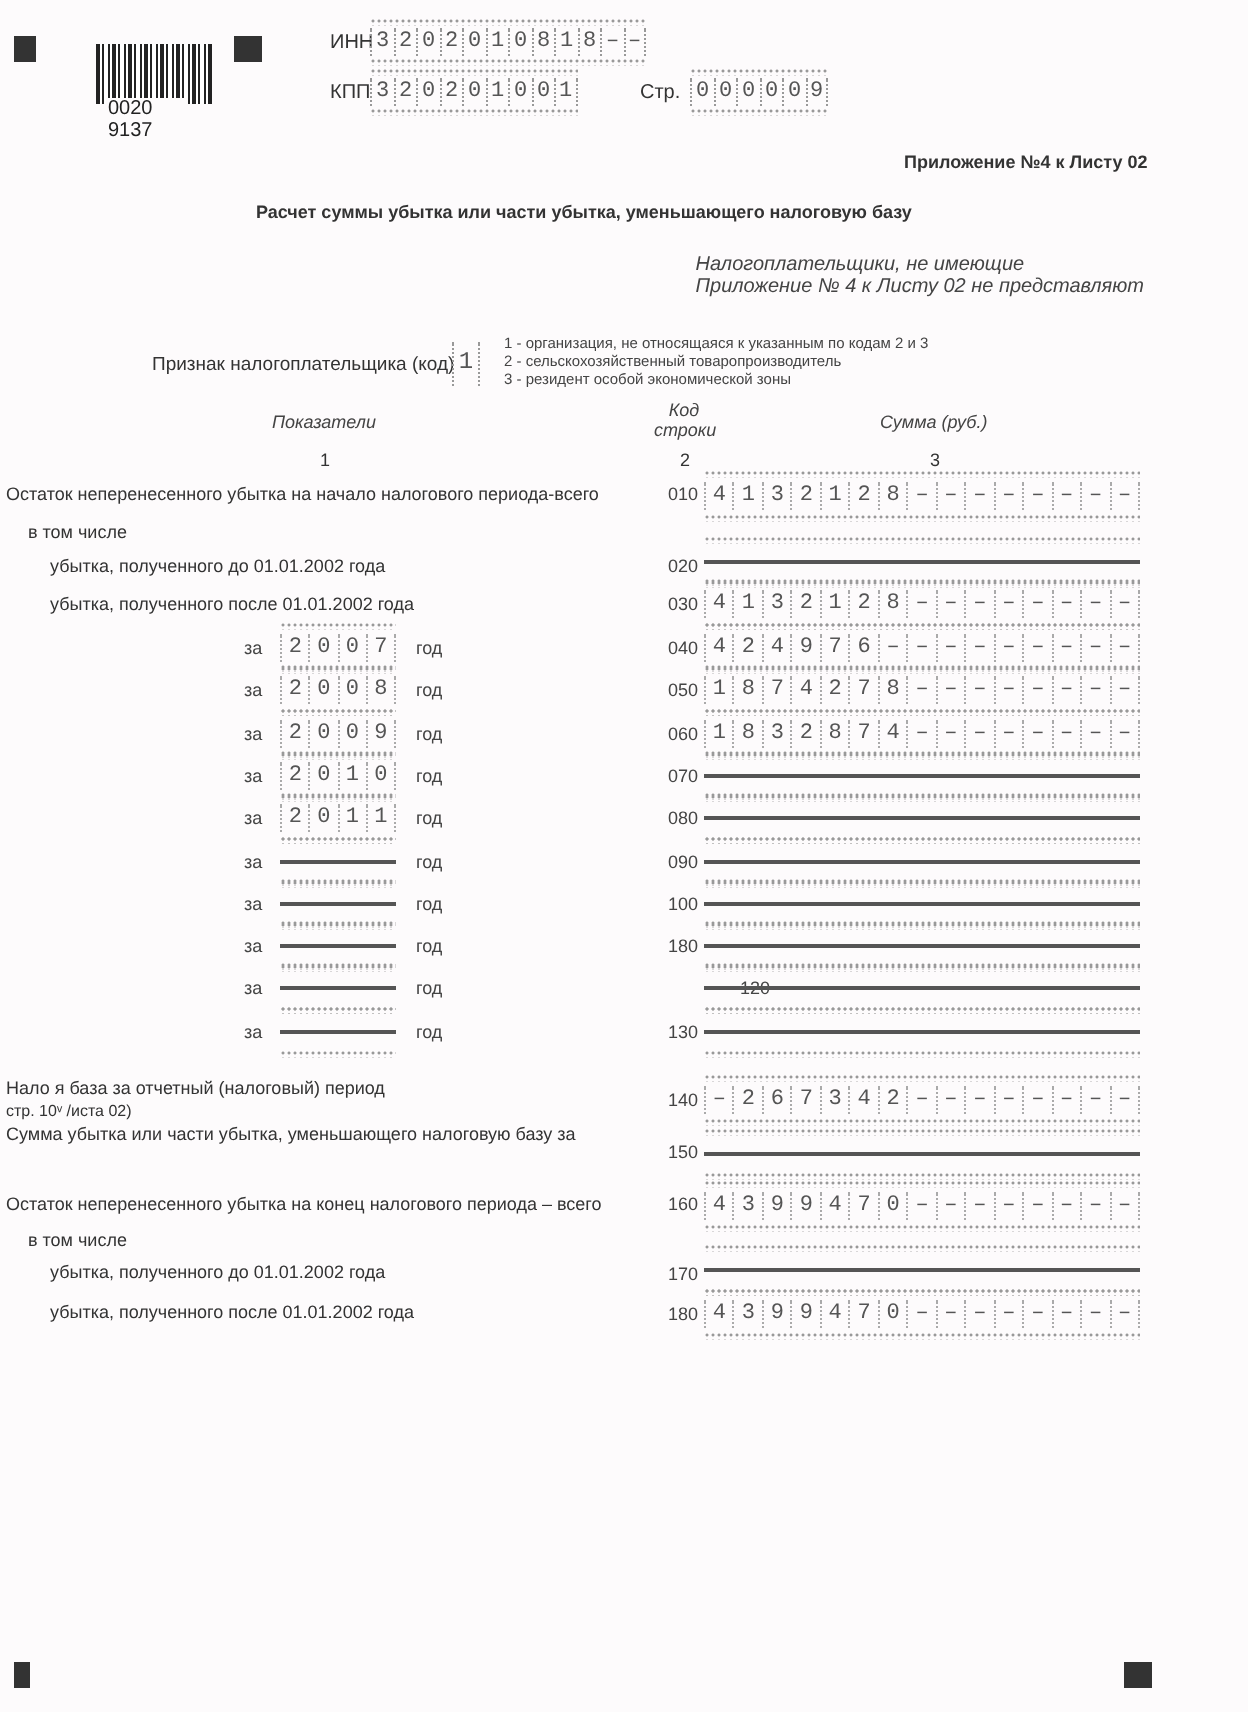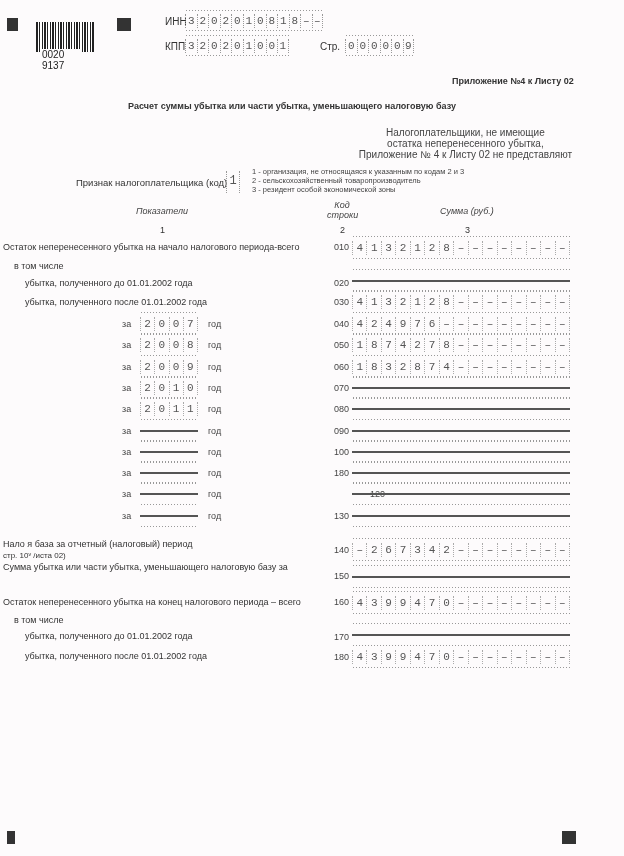--- a/index.html
+++ b/index.html
@@ -1,20 +1,20 @@
 <!DOCTYPE html>
 <html><head>
 <meta charset="utf-8">
 <style>
   html,body{margin:0;padding:0;}
   body{width:624px;height:856px;background:#fdfbfc;position:relative;overflow:hidden;
        font-family:"Liberation Sans",sans-serif;color:#333;}
   .abs{position:absolute;}
   .marker{position:absolute;width:11px;height:13px;background:#333;}
-  .barcode{position:absolute;left:36px;top:22px;width:46px;height:38px;}
+  .barcode{position:absolute;left:48px;top:22px;width:46px;height:38px;}
   .barcode .bars{position:absolute;left:0;top:0;width:58px;height:30px;
      background:repeating-linear-gradient(90deg,#222 0 2px,#fff 2px 3px,#222 3px 4px,#fff 4px 6px,#222 6px 7px,#fff 7px 8px);}
   .barcode .num{position:absolute;left:5px;top:27px;font-size:10px;background:#fdfbfc;color:#222;letter-spacing:0px;line-height:11px;padding:0 1px;}
   .lbl{position:absolute;font-size:9px;color:#333;white-space:nowrap;text-align:right;}
   .hdr-lbl{position:absolute;font-size:10px;color:#333;font-weight:normal;}
   .cell{height:14px;text-align:center;font-family:"Liberation Mono",monospace;font-size:11px;line-height:14px;color:#555;
         border-left:1px dotted #999;box-sizing:border-box;}
   .cell:last-child{border-right:1px dotted #999;}
   .sumfield{position:absolute;left:352px;width:218px;height:14px;}
   .sumfield .grid{position:absolute;left:0;top:0;width:218px;height:14px;display:flex;}
@@ -98,23 +98,22 @@
       <div class="cell" style="width: 11.5px;">0</div>
       <div class="cell" style="width: 11.5px;">0</div>
       <div class="cell" style="width: 11.5px;">0</div>
       <div class="cell" style="width: 11.5px;">9</div>
     </div>
   </div>
 
 <div class="abs" style="left:452px;top:76px;font-size:9px;font-weight:bold;color:#333;">Приложение №4 к Листу 02</div>
 <div class="abs" style="left:128px;top:101px;font-size:9px;font-weight:bold;color:#333;">Расчет суммы убытка или части убытка, уменьшающего налоговую базу</div>
 
-<div class="abs" style="right:52px;top:127px;text-align:center;font-size:10px;color:#444;line-height:11px;">
+<div class="abs" style="right:52px;top:127px;text-align:left;font-size:10px;font-style:italic;color:#444;line-height:11px;">
   <div>Налогоплательщики, не имеющие</div>
-  <div>остатка неперенесенного убытка,</div>
   <div>Приложение № 4 к Листу 02 не представляют</div>
 </div>
 
 <div class="lbl" style="left:76px;top:177px;font-size:9.5px;">Признак налогоплательщика (код)</div>
 <div class="abs" style="left:226px;top:171px;width:12px;height:22px;border-left:1px dotted #999;border-right:1px dotted #999;">
   <div style="text-align:center;font-family:'Liberation Mono',monospace;font-size:12px;line-height:20px;color:#555;">1</div>
 </div>
 <div class="abs" style="left:252px;top:167px;font-size:7.5px;line-height:9px;color:#444;">
   <div>1 - организация, не относящаяся к указанным по кодам 2 и 3</div>
   <div>2 - сельскохозяйственный товаропроизводитель</div>

